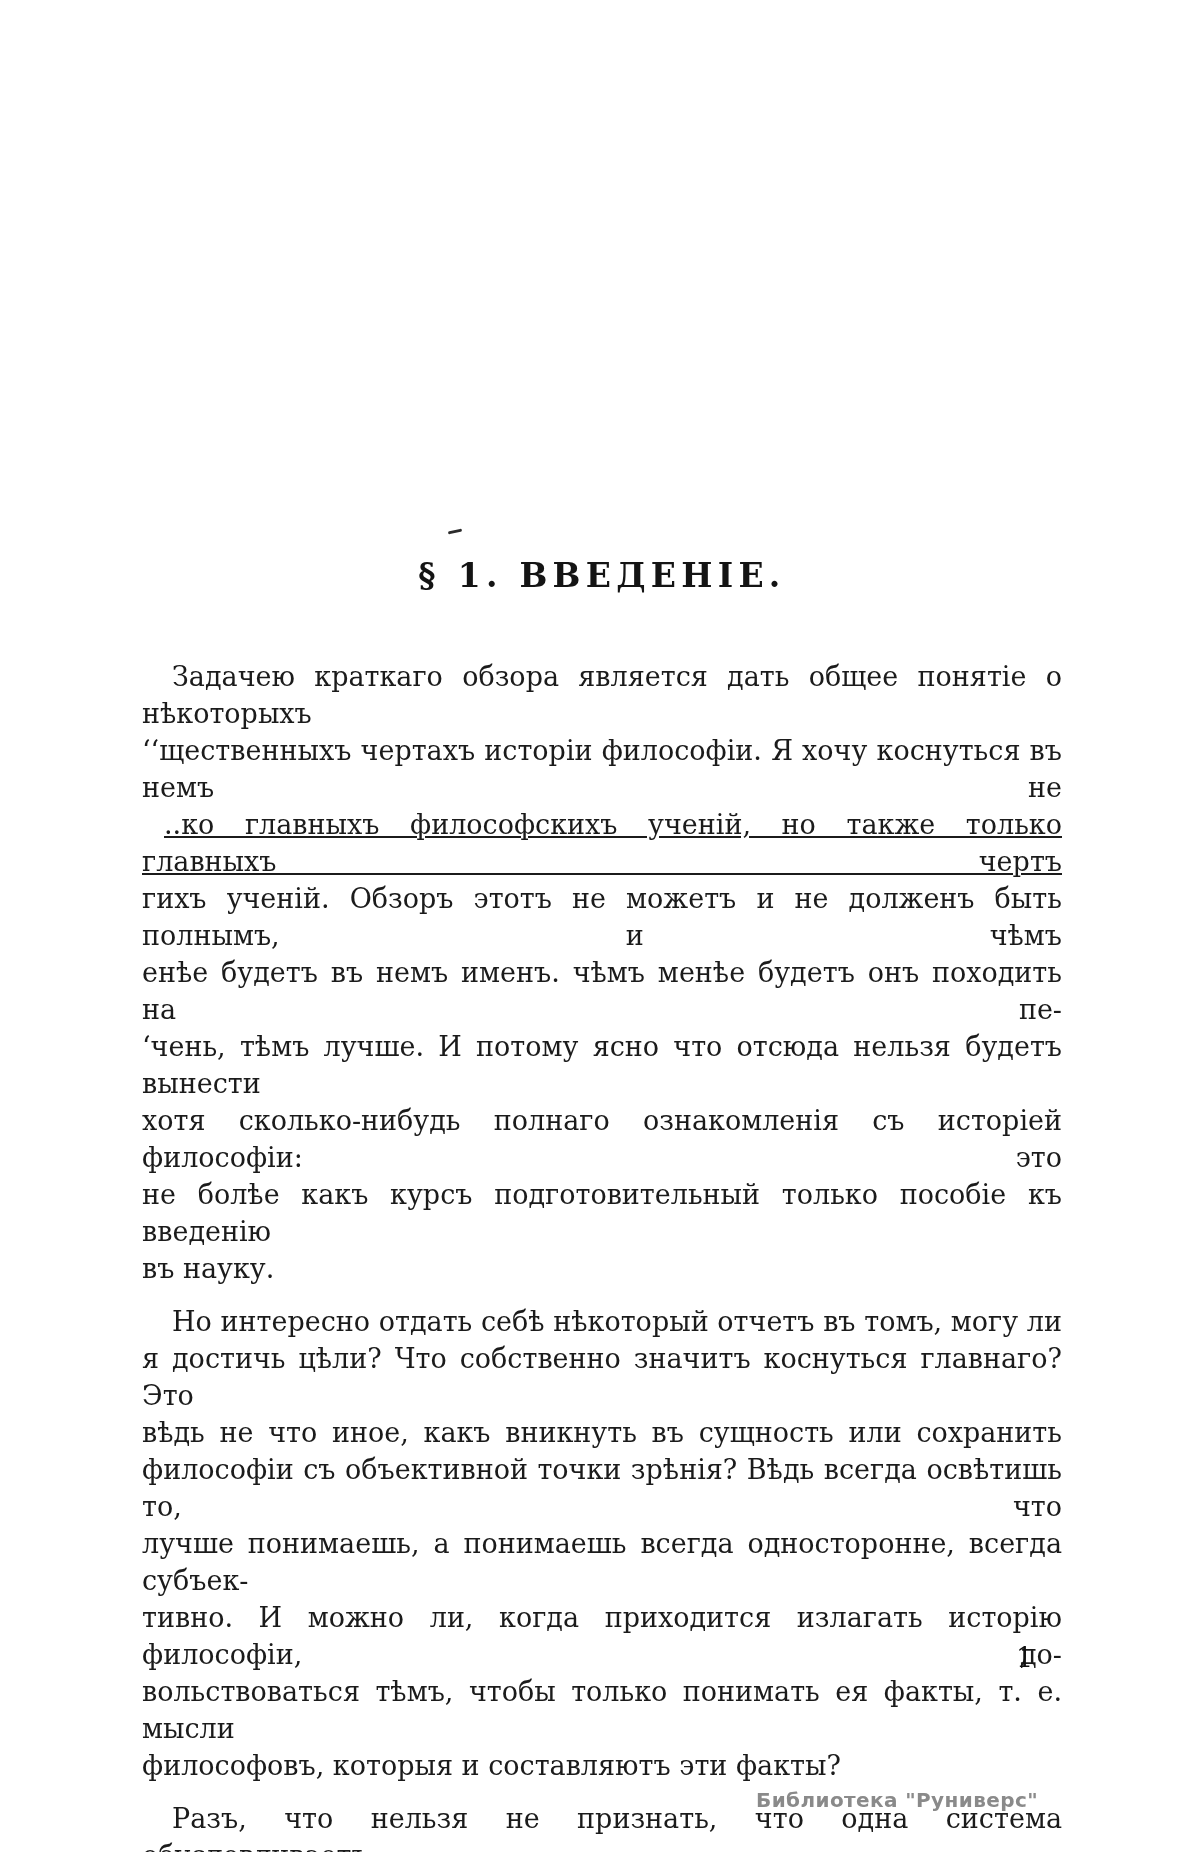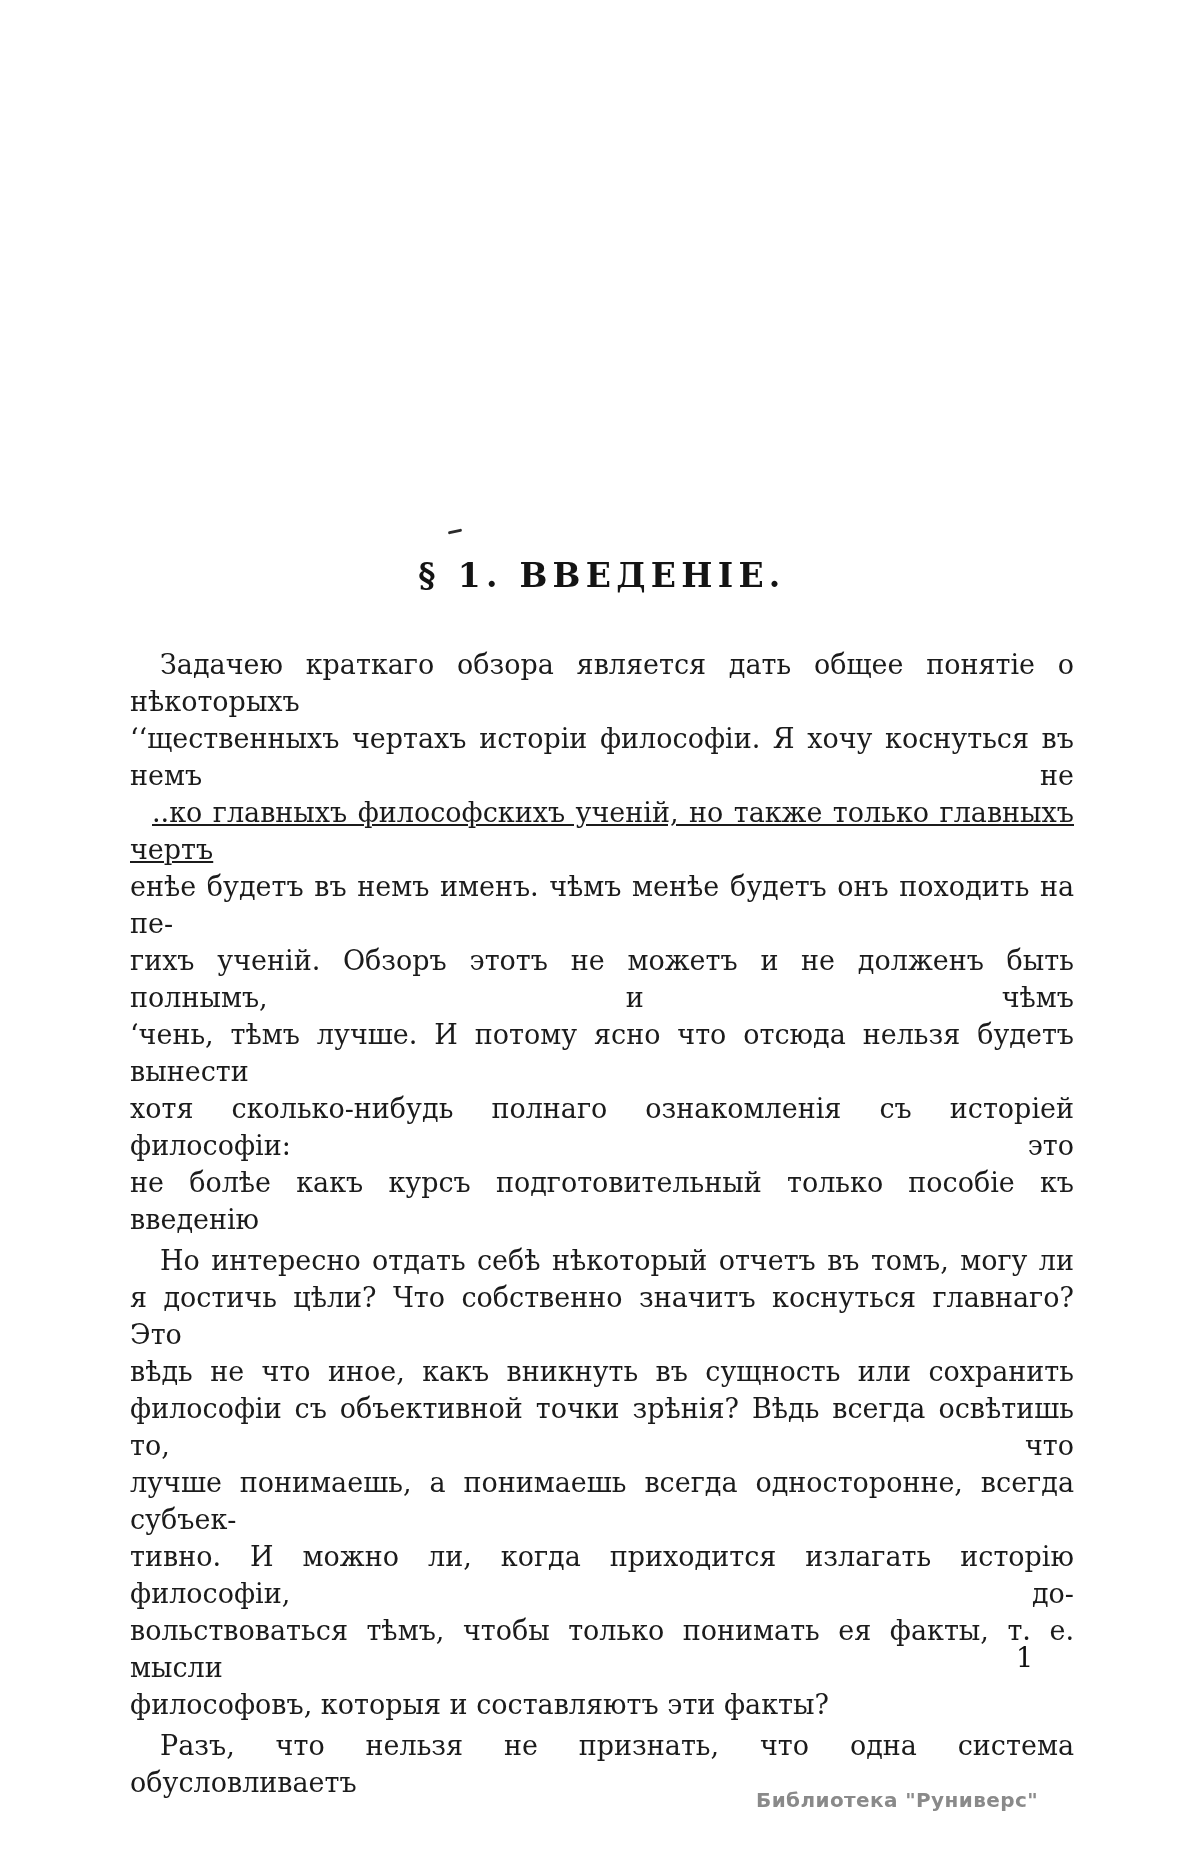--- a/index.html
+++ b/index.html
@@ -36,21 +36,21 @@
   }
   .text-block {
     position: absolute;
     left: 126px;
     top: 642px;
     width: 952px;
     font-size: 27px;
     line-height: 37px;
     color: #1b1b1b;
   }
-  .paragraph { margin: 4px; }
+  .paragraph { margin: 16px; }
   .line { text-align: left; }
   .line.just {
     text-align: justify;
     text-align-last: justify;
   }
   .page-number {
     position: absolute;
     left: 1016px;
     top: 1642px;
     font-size: 27px;
@@ -71,25 +71,26 @@
 <body>
 
 <div class="page">
   <div class="artifact-dash"></div>
   <div class="section-title">§ 1. ВВЕДЕНІЕ.</div>
   <div class="text-block" id="text-block">
       <div class="paragraph">
         <div class="line just" style="text-indent: 30px;"><span>Задачею краткаго обзора является дать общее понятіе о нѣкоторыхъ</span></div>
         <div class="line just"><span>‘‘щественныхъ чертахъ исторіи философіи. Я хочу коснуться въ немъ не</span></div>
         <div class="line just" style="text-indent: 22px; text-decoration: underline;"><span>..ко главныхъ философскихъ ученій, но также только главныхъ чертъ</span></div>
+        <div class="line just"><span>гихъ ученій. Обзоръ этотъ не можетъ и не долженъ быть полнымъ, и чѣмъ</span></div>
         <div class="line just"><span>енѣе будетъ въ немъ именъ. чѣмъ менѣе будетъ онъ походить на пе-</span></div>
-        <div class="line just"><span>гихъ ученій. Обзоръ этотъ не можетъ и не долженъ быть полнымъ, и чѣмъ</span></div>
         <div class="line just"><span>‘чень, тѣмъ лучше. И потому ясно что отсюда нельзя будетъ вынести</span></div>
         <div class="line just"><span>хотя сколько-нибудь полнаго ознакомленія съ исторіей философіи: это</span></div>
         <div class="line just"><span>не болѣе какъ курсъ подготовительный только пособіе къ введенію</span></div>
+        <div class="line"><span>въ науку.</span></div>
       </div>
       <div class="paragraph">
         <div class="line just" style="text-indent: 30px;"><span>Но интересно отдать себѣ нѣкоторый отчетъ въ томъ, могу ли</span></div>
         <div class="line just"><span>я достичь цѣли? Что собственно значитъ коснуться главнаго? Это</span></div>
         <div class="line just"><span>вѣдь не что иное, какъ вникнуть въ сущность или сохранить</span></div>
         <div class="line just"><span>философіи съ объективной точки зрѣнія? Вѣдь всегда освѣтишь то, что</span></div>
         <div class="line just"><span>лучше понимаешь, а понимаешь всегда односторонне, всегда субъек-</span></div>
         <div class="line just"><span>тивно. И можно ли, когда приходится излагать исторію философіи, до-</span></div>
         <div class="line just"><span>вольствоваться тѣмъ, чтобы только понимать ея факты, т. е. мысли</span></div>
         <div class="line"><span>философовъ, которыя и составляютъ эти факты?</span></div>

